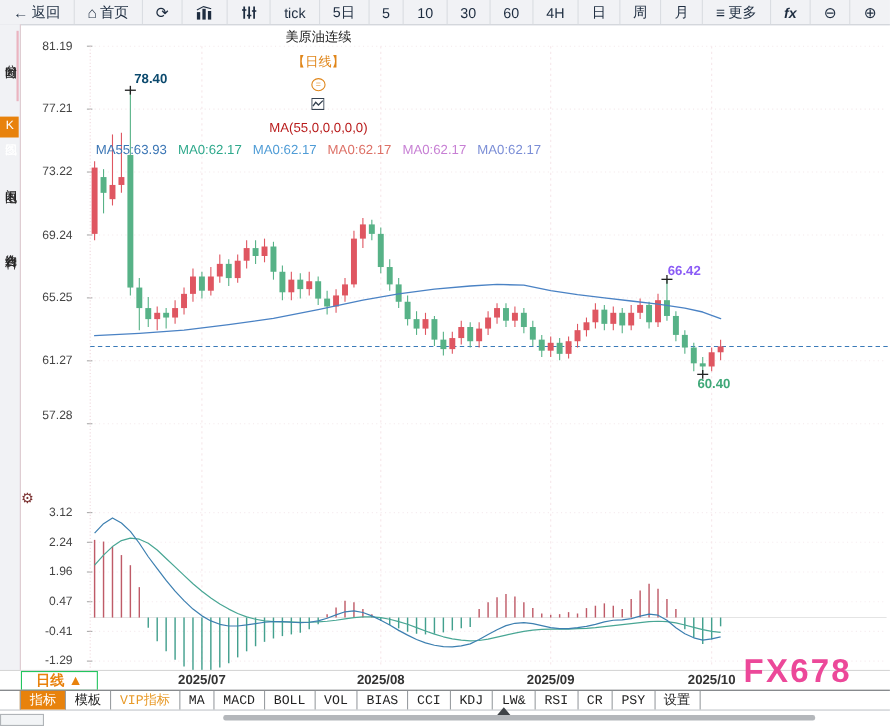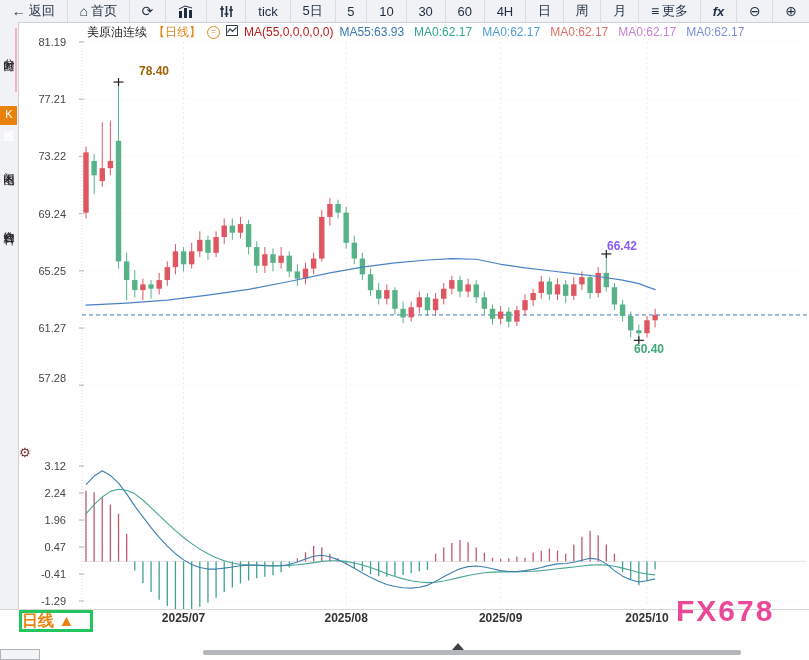--- a/index.html
+++ b/index.html
@@ -19,39 +19,39 @@
   #sidebar{position:absolute;left:0;top:22px;width:18px;height:588px;background:#f1f2f5;
            border-right:1px solid #ddc9cf;}
   .sb-item{writing-mode:vertical-rl;text-orientation:upright;font-size:11px;color:#222;
            width:17px;text-align:center;letter-spacing:1px;position:absolute;left:0;
            cursor:pointer;line-height:17px;padding:2px 0;}
   .sb-item.active{background:#e8820c;color:#fff;}
   
   #chart-svg{position:absolute;left:0;top:0;}
   
   #price-header{position:absolute;left:87px;top:25px;height:14px;font-size:12px;
-                display:flex;align-items:center;gap:6px;white-space:nowrap;}
+                display:flex;align-items:center;gap:6px;white-space:nowrap;flex-direction:column;}
   .ph-title{color:#222;}
   .ph-period{color:#e0861a;}
   .eye-badge{width:11px;height:11px;border:1px solid #e0861a;border-radius:50%;color:#e0861a;
              font-size:8px;line-height:10px;text-align:center;display:inline-block;cursor:pointer;}
   .ma-param{color:#b91c1c;}
   .ma-val{font-size:12px;}
   #macd-header{position:absolute;left:87px;top:447px;font-size:12px;display:flex;gap:14px;
                white-space:nowrap;}
   .ylabel{position:absolute;width:48px;text-align:right;font-size:11px;color:#444;left:18px;}
   .xlabel{position:absolute;top:611px;font-size:12px;font-weight:bold;color:#333;transform:translateX(-50%);}
   .annot{position:absolute;font-size:12px;font-weight:bold;}
   #macd-gear{position:absolute;left:19px;top:446px;font-size:13px;color:#7a3030;cursor:pointer;line-height:13px;}
   
   #xaxis-row{position:absolute;left:0;top:609px;width:809px;height:18px;background:#fff;
              border-top:1px solid #d6d6d6;}
   #period-btn{position:absolute;left:19px;top:610px;width:68px;height:16px;background:#fff;
-              border:3px solid #22c55e;color:#e8820c;font-size:16px;font-weight:bold;
-              line-height:16px;cursor:pointer;}
+              border:1px solid #22c55e;color:#e8820c;font-size:13px;font-weight:bold;
+              text-align:center;line-height:16px;cursor:pointer;}
   #tabs-row{position:absolute;left:0;top:627px;width:809px;height:19px;background:#fff;
             border-top:1px solid #6a6e72;border-bottom:1px solid #c2c6ca;display:flex;
             padding-left:18px;box-sizing:border-box;
             font-family:"Liberation Mono","DejaVu Sans Mono",monospace;}
   .tab{font-size:12px;color:#222;padding:0 8px;line-height:18px;border-right:1px solid #9a9ea2;
        cursor:pointer;white-space:nowrap;}
   .tab:first-child{border-left:1px solid #9a9ea2;}
   .tab.active{background:#e8820c;color:#fff;}
   .tab.vip{color:#e89a28;}
   #watermark{position:absolute;left:676px;top:594px;font-size:30px;font-weight:bold;
@@ -436,21 +436,21 @@
   <div id="price-ylabels">
       <div class="ylabel" style="top: 36px;">81.19</div>
       <div class="ylabel" style="top: 93.2px;">77.21</div>
       <div class="ylabel" style="top: 150.4px;">73.22</div>
       <div class="ylabel" style="top: 207.6px;">69.24</div>
       <div class="ylabel" style="top: 264.8px;">65.25</div>
       <div class="ylabel" style="top: 322px;">61.27</div>
       <div class="ylabel" style="top: 372px;">57.28</div>
     </div>
   <div id="annots">
-      <div class="annot" style="left: 122px; top: 64px; color: #a16207; margin-left: 17px;">78.40</div>
+      <div class="annot" style="left: 122px; top: 64px; color: #0c4a6e;">78.40</div>
       <div class="annot" style="left: 607px; top: 239px; color: #8b5cf6;">66.42</div>
       <div class="annot" style="left: 634px; top: 342px; color: rgb(63, 168, 120);">60.40</div>
     </div>
 
   <span id="macd-gear">⚙</span>
   <div id="macd-ylabels">
       <div class="ylabel" style="top: 460px;">3.12</div>
       <div class="ylabel" style="top: 487px;">2.24</div>
       <div class="ylabel" style="top: 514px;">1.96</div>
       <div class="ylabel" style="top: 541px;">0.47</div>
@@ -459,18 +459,35 @@
     </div>
 
   <div id="xaxis-row"></div>
   <div id="xlabels">
       <div class="xlabel" style="left: 183.56px;">2025/07</div>
       <div class="xlabel" style="left: 346.16px;">2025/08</div>
       <div class="xlabel" style="left: 500.63px;">2025/09</div>
       <div class="xlabel" style="left: 646.97px;">2025/10</div>
     </div>
   <div id="period-btn">日线 ▲</div>
+  <div id="tabs-row">
+      <div class="tab active">指标</div>
+      <div class="tab">模板</div>
+      <div class="tab vip">VIP指标</div>
+      <div class="tab">MA</div>
+      <div class="tab">MACD</div>
+      <div class="tab">BOLL</div>
+      <div class="tab">VOL</div>
+      <div class="tab">BIAS</div>
+      <div class="tab">CCI</div>
+      <div class="tab">KDJ</div>
+      <div class="tab">LW&amp;</div>
+      <div class="tab">RSI</div>
+      <div class="tab">CR</div>
+      <div class="tab">PSY</div>
+      <div class="tab">设置</div>
+    </div>
 
   <div id="watermark">FX678</div>
   <div id="scroll-track"></div>
   <div id="scroll-handle"></div>
   <div id="corner-box"></div>
 </div>
 
 </body></html>

